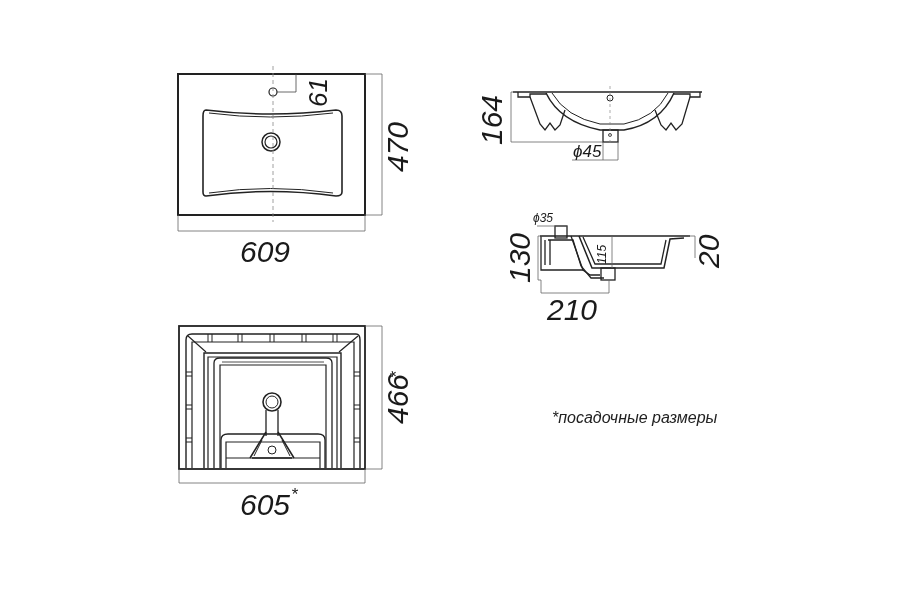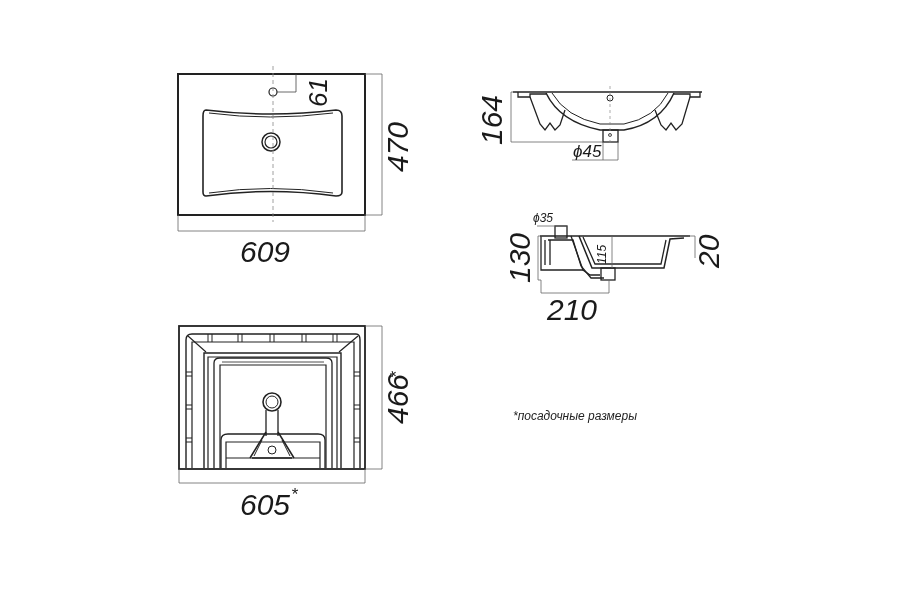--- a/index.html
+++ b/index.html
@@ -3,21 +3,21 @@
 <meta charset="utf-8">
 <style>
   html, body { margin: 0; padding: 0; background: #ffffff; }
   body { width: 900px; height: 600px; position: relative; overflow: hidden;
          font-family: "Liberation Sans", sans-serif; }
   svg { position: absolute; left: 0; top: 0; }
   .dim { font-family: "Liberation Sans", sans-serif; font-style: italic; fill: #1a1a1a; }
   .big { font-size: 30px; }
   .mid { font-size: 17px; }
   .sm  { font-size: 12px; }
-  .note { position: absolute; left: 513px; top: 409px; font-size: 12px;
+  .note { position: absolute; left: 552px; top: 409px; font-size: 16px;
           font-style: italic; color: #222; font-family: "Liberation Sans", sans-serif; }
 </style>
 </head>
 <body>
 
 <svg width="900" height="600" viewBox="0 0 900 600">
 
   <g fill="none" stroke="#222" stroke-width="1.6">
 
     <rect x="178" y="74" width="187" height="141" stroke-width="2"></rect>

